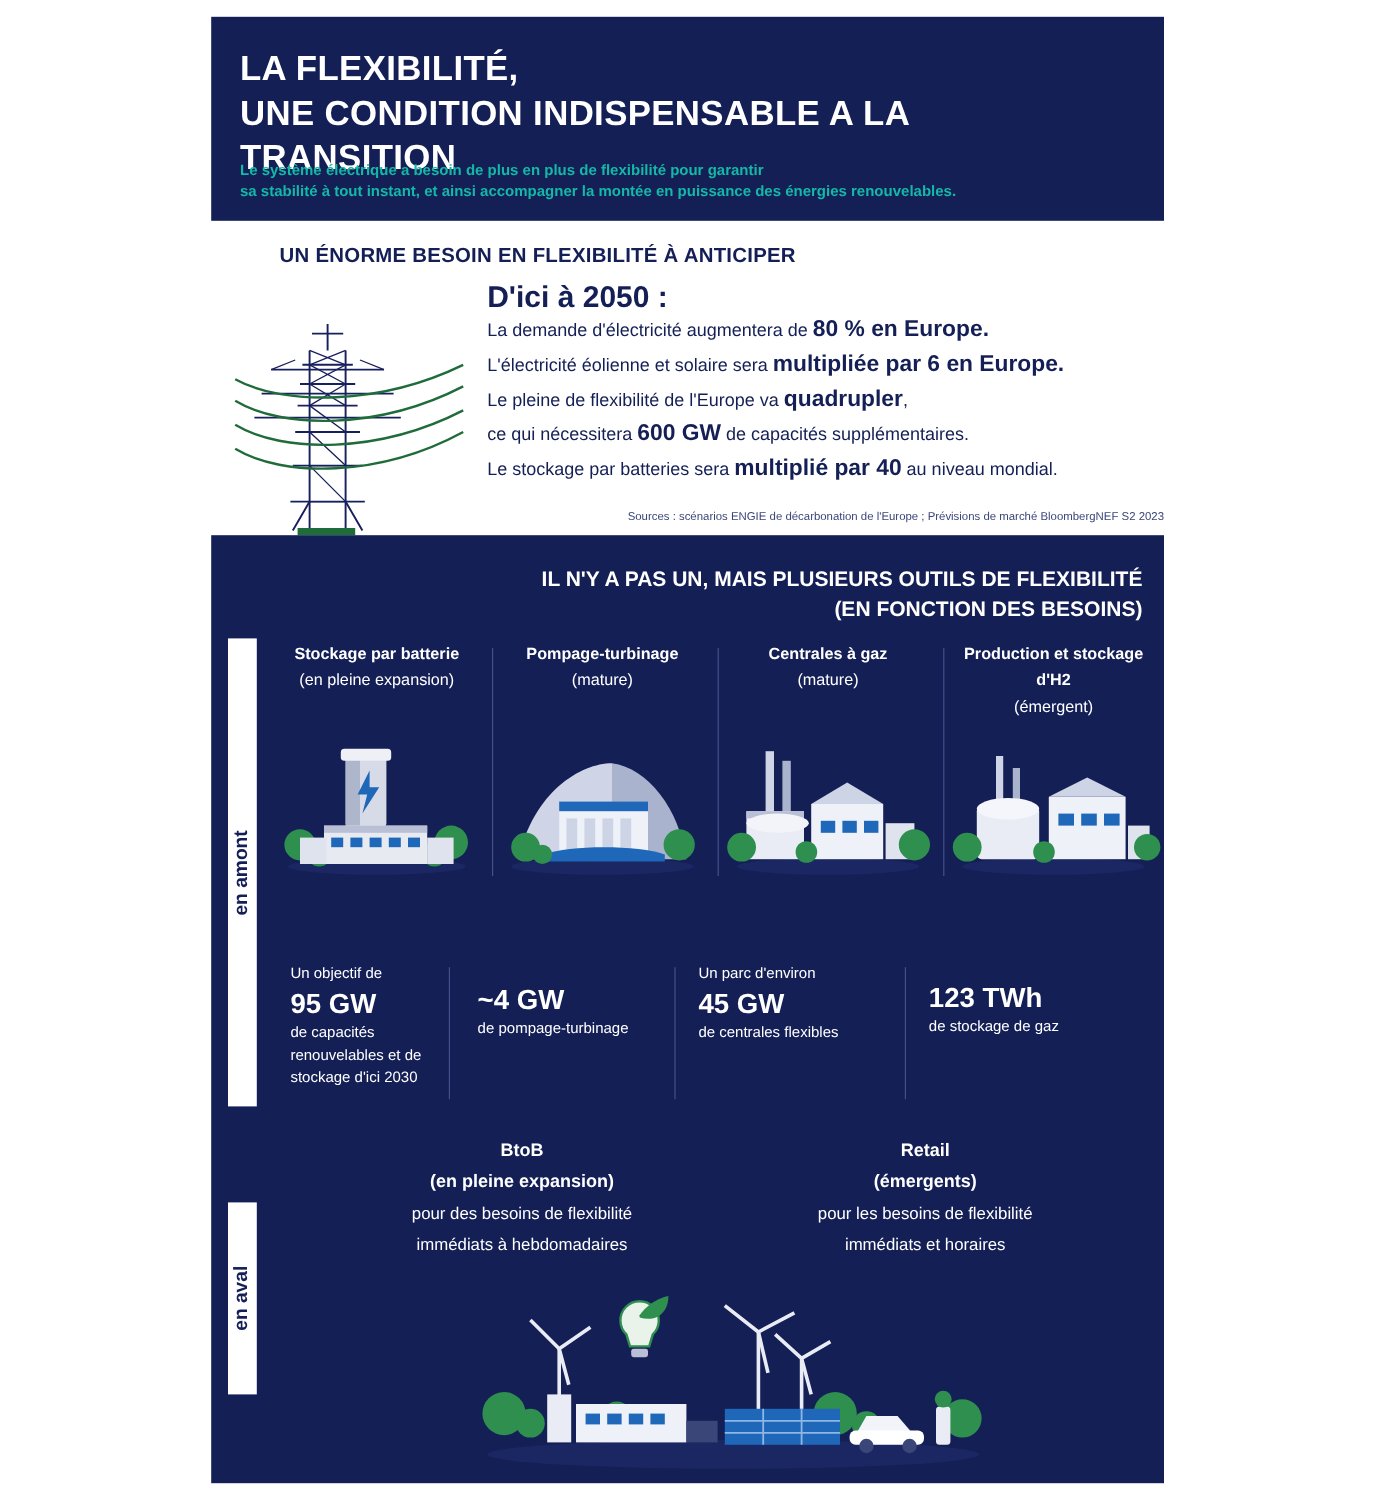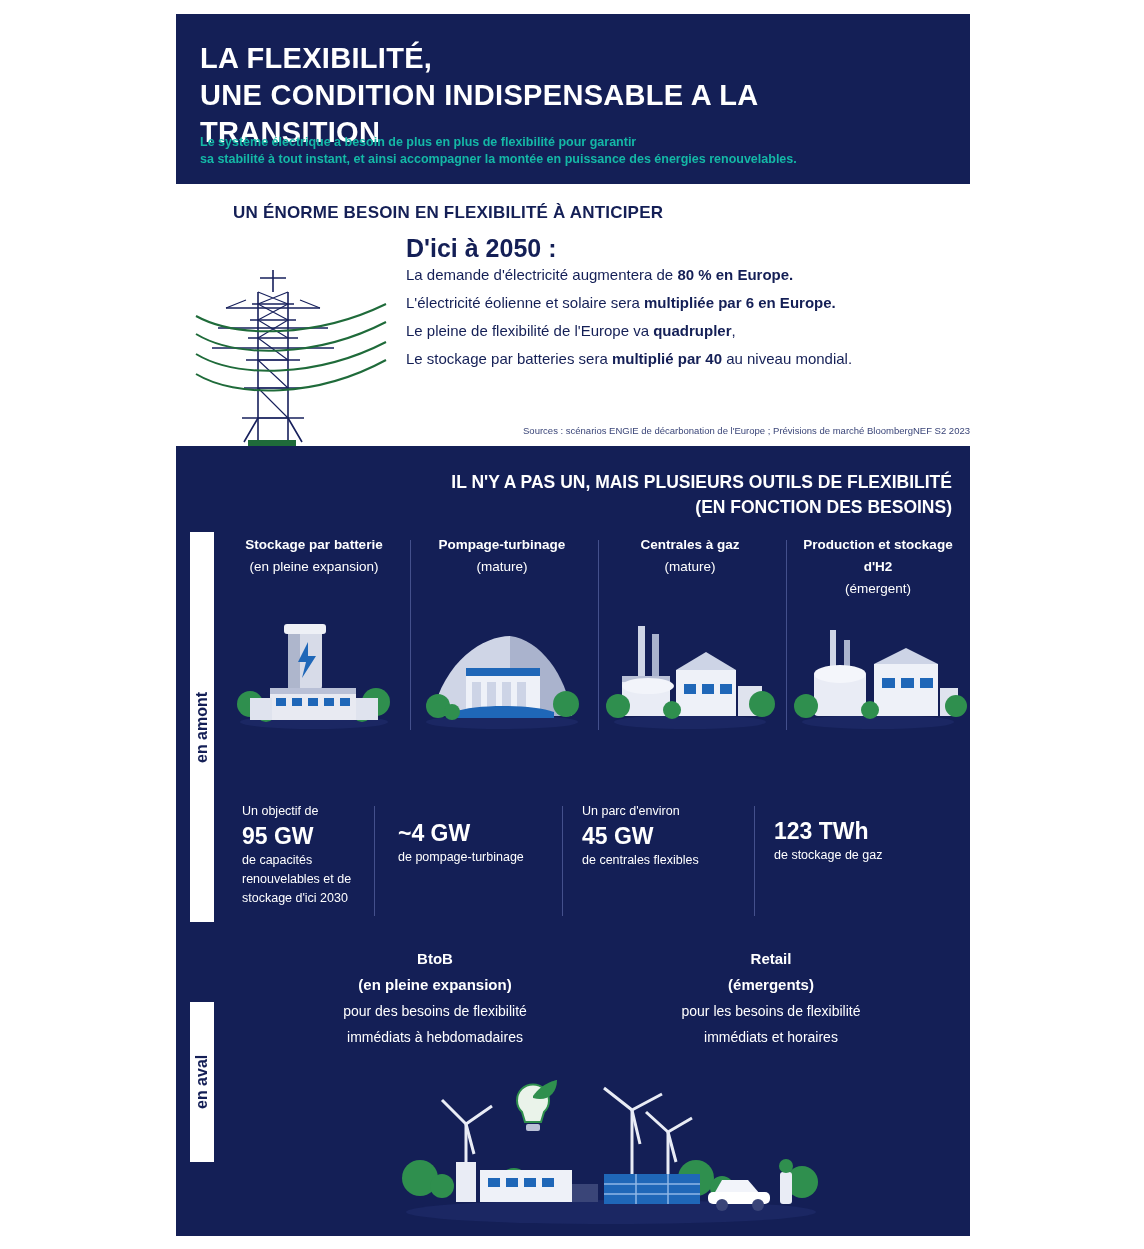--- a/index.html
+++ b/index.html
@@ -26,21 +26,21 @@
 
   
   .sec1-title{
     position:absolute;left:186px;top:203px;width:740px;
     font-size:17px;font-weight:bold;color:#141f56;letter-spacing:.2px;margin-left:47px;
   }
   .pylon{position:absolute;left:196px;top:242px;width:190px;height:205px;}
   .s1-body{position:absolute;left:406px;top:234px;width:560px;color:#141f56;}
   .s1-body .big{font-size:25px;font-weight:bold;}
   .s1-body p{margin:0 0 4px 0;font-size:15px;line-height:24px;}
-  .s1-body b{font-weight:bold;font-size:15px;}
+  .s1-body b{font-weight:bold;font-size:19px;}
   .sources{
     position:absolute;left:406px;top:425px;width:564px;text-align:right;
     font-size:9.5px;color:#3a4578;
   }
 
   
   .sec2{
     position:absolute;left:176px;top:446px;width:794px;height:790px;
     background:#141f56;color:#ffffff;
   }
@@ -131,20 +131,23 @@
     <p>
       <span>La demande d'électricité augmentera de </span><b>80 % en Europe.</b><span></span>
     </p>
     <p>
       <span>L'électricité éolienne et solaire sera </span><b>multipliée par 6 en Europe.</b><span></span>
     </p>
     <p>
       <span>Le pleine de flexibilité de l'Europe va </span><b>quadrupler</b><span>,</span>
     </p>
     <p>
+      <span>ce qui nécessitera </span><b>600 GW</b><span> de capacités supplémentaires.</span>
+    </p>
+    <p>
       <span>Le stockage par batteries sera </span><b>multiplié par 40</b><span> au niveau mondial.</span>
     </p>
   </div>
 
   <div class="sources">Sources : scénarios ENGIE de décarbonation de l'Europe ; Prévisions de marché BloombergNEF S2 2023</div>
 
   <div class="sec2">
     <h2>
       <span>IL N'Y A PAS UN, MAIS PLUSIEURS OUTILS DE FLEXIBILITÉ</span><br>
       <span>(EN FONCTION DES BESOINS)</span>

